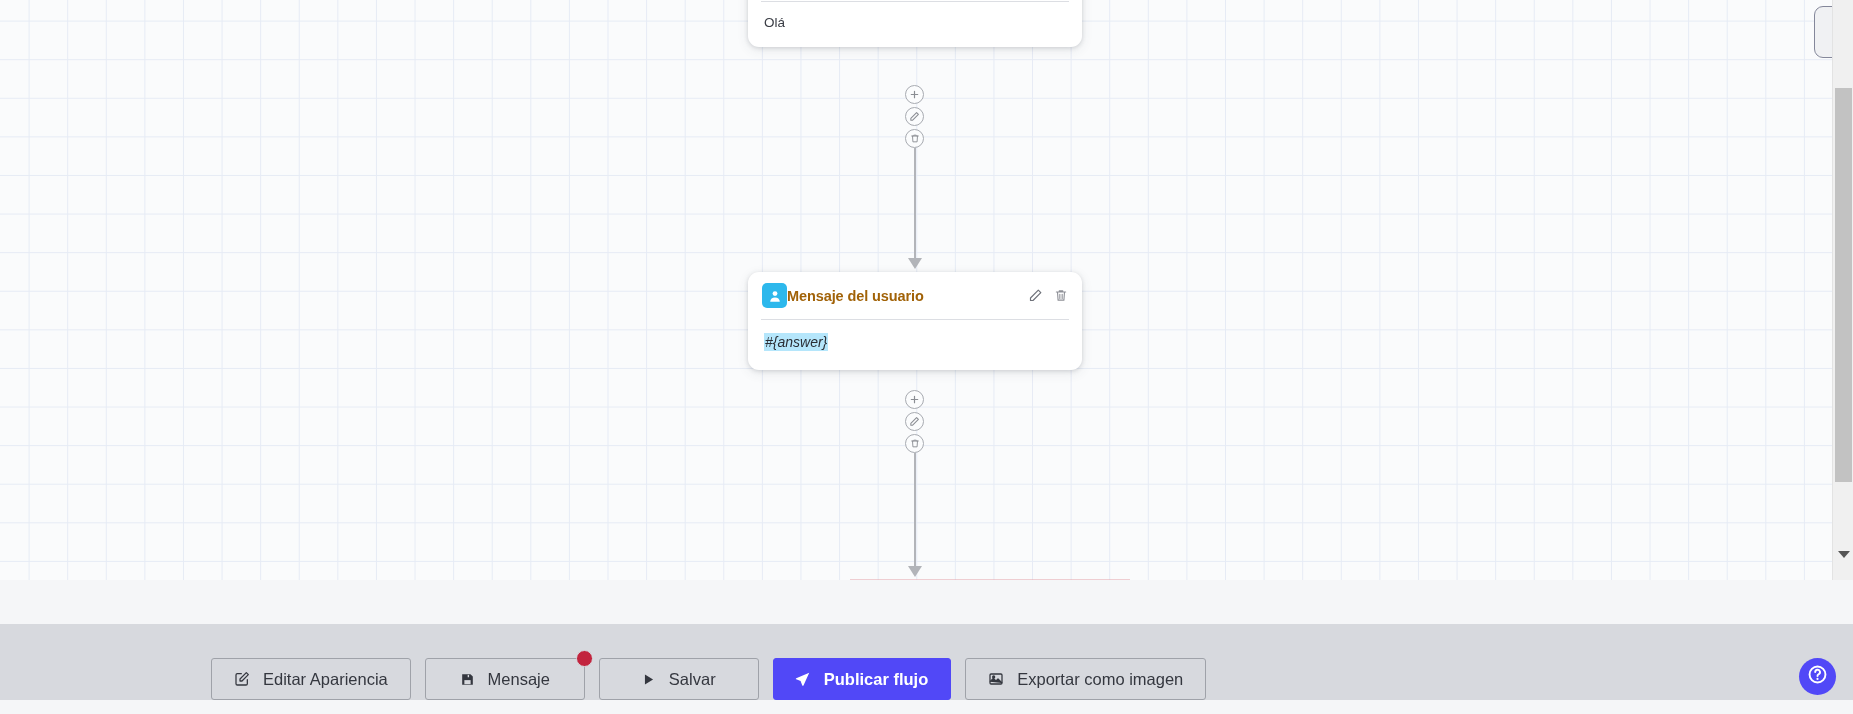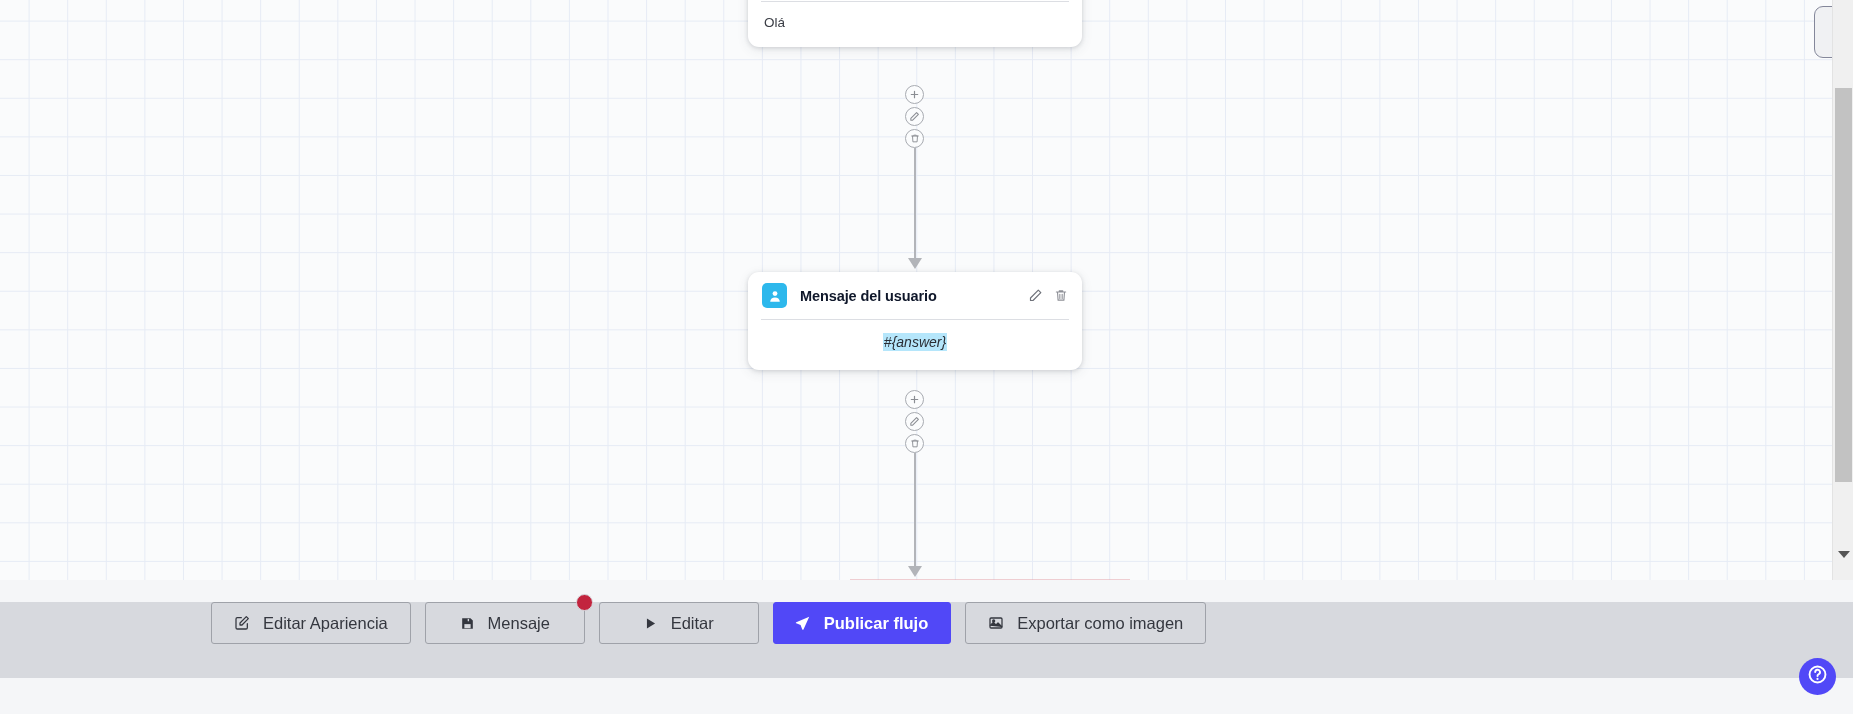--- a/index.html
+++ b/index.html
@@ -58,24 +58,23 @@
     padding: 0 13px 0 14px;
   }
   .node-icon {
     width: 25px; height: 25px;
     border-radius: 5px;
     display: flex; align-items: center; justify-content: center;
     flex: none;
   }
   .node-icon svg { display: block; }
   .node-title {
-    margin-left: 13px;
     font-size: 14.5px;
     font-weight: bold;
-    color: #0f172a;
+    color: #a16207;
     white-space: nowrap;
     letter-spacing: -0.1px;
   }
   .node-head-actions {
     margin-left: auto;
     display: flex;
     align-items: center;
     gap: 10px;
   }
   .head-act {
@@ -87,21 +86,21 @@
     height: 1px;
     background: #dcdee3;
     margin: 0 13px;
   }
   .node-body {
     padding: 13px 16px 17px 16px;
     font-size: 13.5px;
     color: #3a3d45;
     min-height: 44px;
   }
-  .node-body.centered { text-align: center; padding-top: 14px; padding-bottom: 20px; }
+  .node-body.centered { text-align: left; padding-top: 14px; padding-bottom: 20px; }
   .var-chip {
     background: #b5e6fb;
     color: #2a2d34;
     font-style: italic;
     font-size: 14px;
     padding: 1px 1px;
   }
 
   
   .edge-line {
@@ -169,26 +168,26 @@
     width: 0; height: 0;
     border-left: 6px solid transparent;
     border-right: 6px solid transparent;
     border-top: 7px solid #555555;
     cursor: pointer;
   }
 
   
   #bottom-toolbar {
     position: absolute;
-    left: 0; top: 602px;
+    left: 0; top: 624px;
     width: 1853px;
     height: 76px;
     background: #d7d9de;
     display: flex;
-    align-items: flex-start;
+    align-items: flex-end;
     padding-left: 211px;
     gap: 14px;
   }
   .tb-btn {
     position: relative;
     height: 42px;
     min-width: 160px;
     padding: 0 22px;
     background: #d7d9de;
     border: 1px solid #9fa2a9;
@@ -348,21 +347,21 @@
     </span>
     <span>Mensaje</span>
   </div>
 
   <div class="tb-btn">
     <span class="tb-icon">
       <svg width="14" height="15" viewBox="0 0 24 24" fill="#34373f">
         <path d="M5 3.5l14 8.5-14 8.5z"></path>
       </svg>
     </span>
-    <span>Editar</span>
+    <span>Salvar</span>
   </div>
 
   <div class="tb-btn primary">
     <span class="tb-icon">
       <svg width="17" height="17" viewBox="0 0 24 24" fill="#ffffff">
         <path d="M21.5 2.3L3.2 10.1c-.8.3-.8 1.4 0 1.7l6.1 2.4 2.4 6.1c.3.8 1.4.8 1.7 0L21.5 2.3z"></path>
       </svg>
     </span>
     <span>Publicar flujo</span>
   </div>

